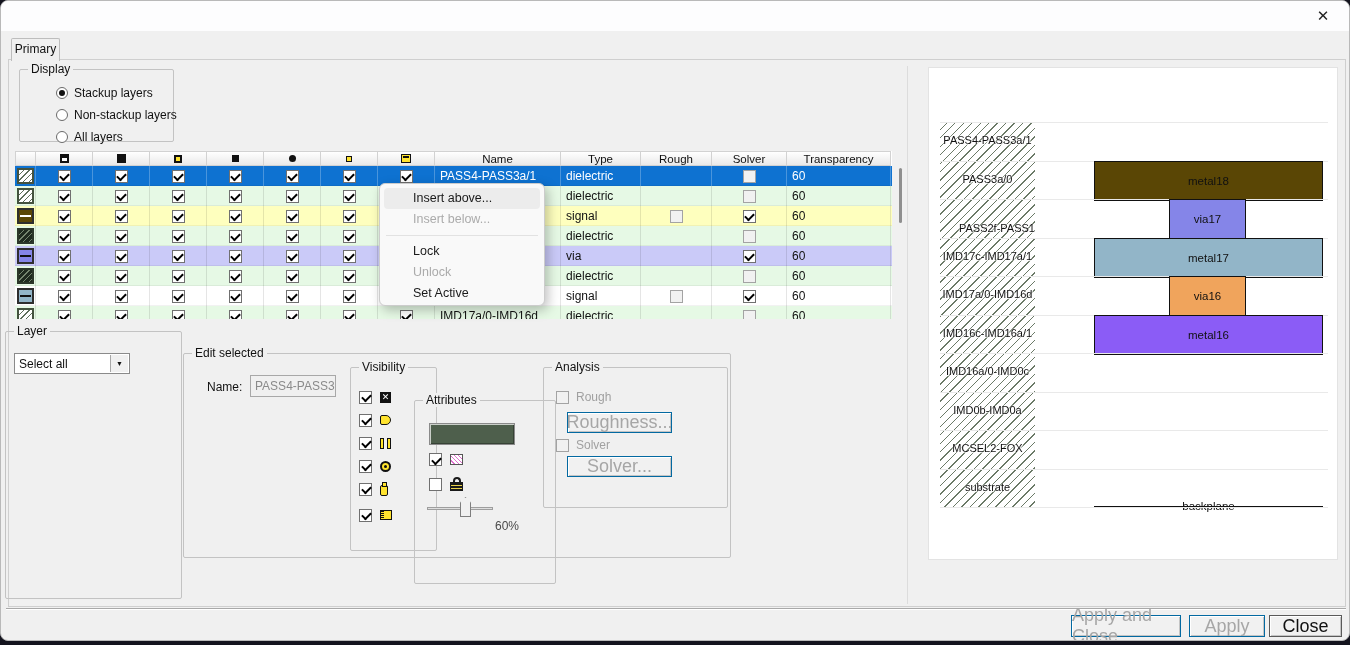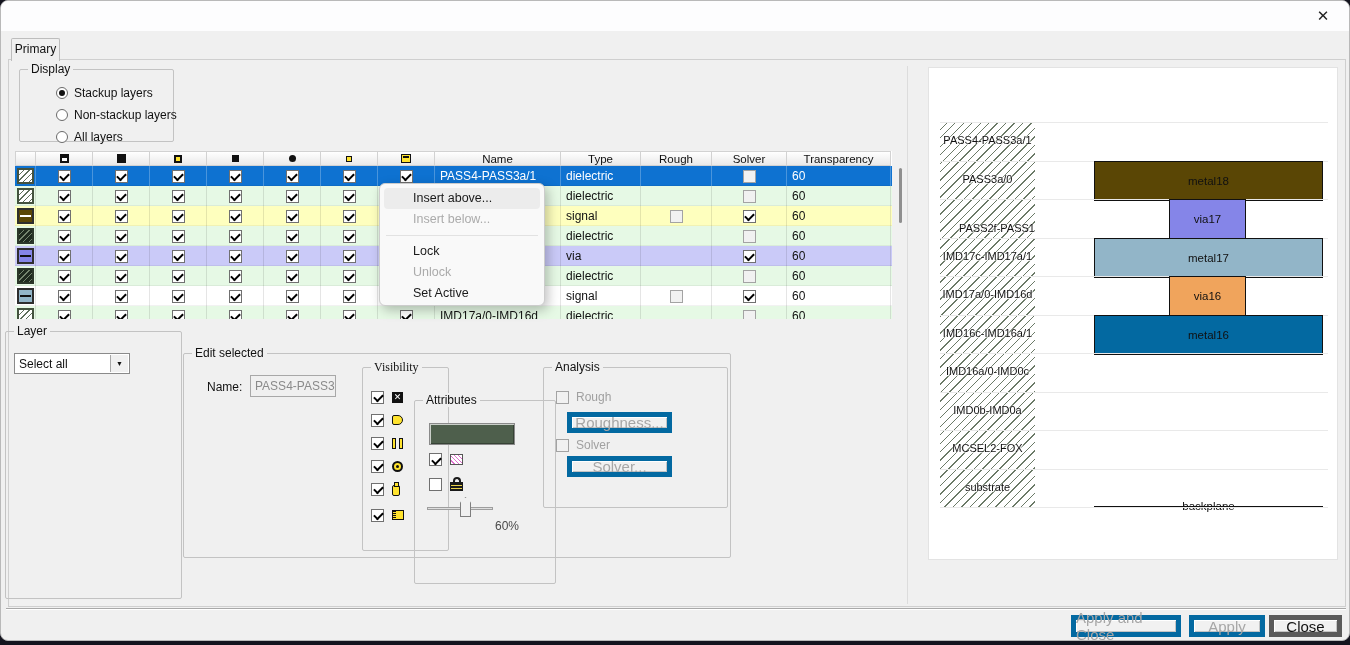--- a/index.html
+++ b/index.html
@@ -59,21 +59,21 @@
   .attr-row2{position:absolute;left:14px;top:76px;display:flex;align-items:center;gap:8px;}
   .icon-pattern{width:13px;height:11px;border:1px solid #555;background:repeating-linear-gradient(45deg,#fff 0 2px,#e070d0 2px 3px);box-sizing:border-box;}
   .icon-lock{width:13px;height:14px;position:relative;}
   .icon-lock::before{content:'';position:absolute;left:2.5px;top:0;width:8px;height:7px;border:2px solid #1a1a1a;border-bottom:none;border-radius:4px 4px 0 0;box-sizing:border-box;}
   .icon-lock::after{content:'';position:absolute;left:0;top:5px;width:13px;height:9px;background:repeating-linear-gradient(#1a1a1a 0 2px,#e8d24a 2px 3px);border:1px solid #1a1a1a;box-sizing:border-box;}
   .sl-track{position:absolute;left:12px;top:106px;width:66px;height:3px;background:#dedede;border:1px solid #9e9e9e;box-sizing:border-box;}
   .sl-thumb{position:absolute;left:45px;top:96px;width:11px;height:20px;background:#f0f0f0;border:1px solid #7e7e7e;box-sizing:border-box;clip-path:polygon(0 28%,50% 0,100% 28%,100% 100%,0 100%);}
   .pct{position:absolute;left:80px;top:118px;font-size:12px;color:#4a4a4a;}
   .an-row{position:absolute;left:12px;display:flex;align-items:center;gap:7px;}
   .an-label{font-size:12px;color:#a0a0a0;}
-  .btn{background:#f1f1f1;border:5px solid #0369a1;box-shadow:inset 1px 1px 0 #fff,inset -1px -1px 0 #c4c4c4;font-size:15px;color:#111;display:flex;align-items:center;justify-content:center;box-sizing:border-box;}
+  .btn{background:#f1f1f1;border:1px solid #0369a1;box-shadow:inset 1px 1px 0 #fff,inset -1px -1px 0 #c4c4c4;font-size:18px;color:#111;display:flex;align-items:center;justify-content:center;box-sizing:border-box;}
   .btn.dis{color:#a6a6a6;}
   .gbtn{position:absolute;left:23px;width:105px;height:21px;}
   
   .vi{display:inline-block;flex:none;}
   .vi-fill{width:11px;height:11px;background:#111;position:relative;}
   .vi-fill::after{content:'✕';position:absolute;left:0;top:-1px;width:11px;text-align:center;color:#fff;font-size:9px;line-height:12px;}
   .vi-pad{width:11px;height:10px;background:#ffe32e;border:1px solid #111;border-radius:2px 5px 5px 2px;box-sizing:border-box;}
   .vi-bars{width:11px;height:11px;position:relative;}
   .vi-bars::before,.vi-bars::after{content:'';position:absolute;top:0;width:4px;height:11px;background:#ffe32e;border:1px solid #111;box-sizing:border-box;}
   .vi-bars::before{left:0;} .vi-bars::after{right:0;}
@@ -453,21 +453,21 @@
       <span class="drop">▼</span>
     </div>
   </div>
 
   <div class="group" style="left:182px;top:352px;width:518px;height:203px;">
     <div class="legend">Edit selected</div>
     <div class="nlabel">Name:</div>
     <div class="namefield">PASS4-PASS3a/1</div>
   </div>
 
-  <div class="group" style="left:361px;top:366px;width:57px;height:182px;font-family:Liberation Serif, serif;">
+  <div class="group" style="left:349px;top:366px;width:57px;height:182px;">
     <div class="legend">Visibility</div>
     <div id="visitems">
         <div class="visrow" style="top: 22px;">
           <span class="cb checked"></span>
           <span class="vi vi-fill"></span>
         </div>
         <div class="visrow" style="top: 45px;">
           <span class="cb checked"></span>
           <span class="vi vi-pad"></span>
         </div>
@@ -531,21 +531,21 @@
       <div class="bandlabel" style="top: 154px; text-align: right;">PASS2f-PASS1</div>
       <div class="sblock" style="top: 131px; height: 40px; background: rgb(133, 133, 232); left: 240px; width: 77px;">via17</div>
       <div class="bandline" style="top: 170px;"></div>
       <div class="bandlabel" style="top: 182px;">IMD17c-IMD17a/1</div>
       <div class="sblock" style="top: 170px; height: 40px; background: rgb(146, 181, 200); left: 165px; width: 229px;">metal17</div>
       <div class="bandline" style="top: 208px;"></div>
       <div class="bandlabel" style="top: 220px;">IMD17a/0-IMD16d</div>
       <div class="sblock" style="top: 208px; height: 40px; background: rgb(240, 164, 92); left: 240px; width: 77px;">via16</div>
       <div class="bandline" style="top: 247px;"></div>
       <div class="bandlabel" style="top: 259px;">IMD16c-IMD16a/1</div>
-      <div class="sblock" style="top: 247px; height: 40px; background: #0369a1; left: 165px; width: 229px;">metal16</div>
+      <div class="sblock" style="top: 247px; height: 40px; background: #8b5cf6; left: 165px; width: 229px;">metal16</div>
       <div class="bandline" style="top: 285px;"></div>
       <div class="bandlabel" style="top: 297px;">IMD16a/0-IMD0c</div>
       <div class="bandline" style="top: 324px;"></div>
       <div class="bandlabel" style="top: 336px;">IMD0b-IMD0a</div>
       <div class="bandline" style="top: 362px;"></div>
       <div class="bandlabel" style="top: 374px;">MCSEL2-FOX</div>
       <div class="bandline" style="top: 401px;"></div>
       <div class="bandlabel" style="top: 413px;">substrate</div>
       <div class="bplane" style="top: 438px;"></div>
       <div class="bplabel" style="top: 432px;">backplane</div>

